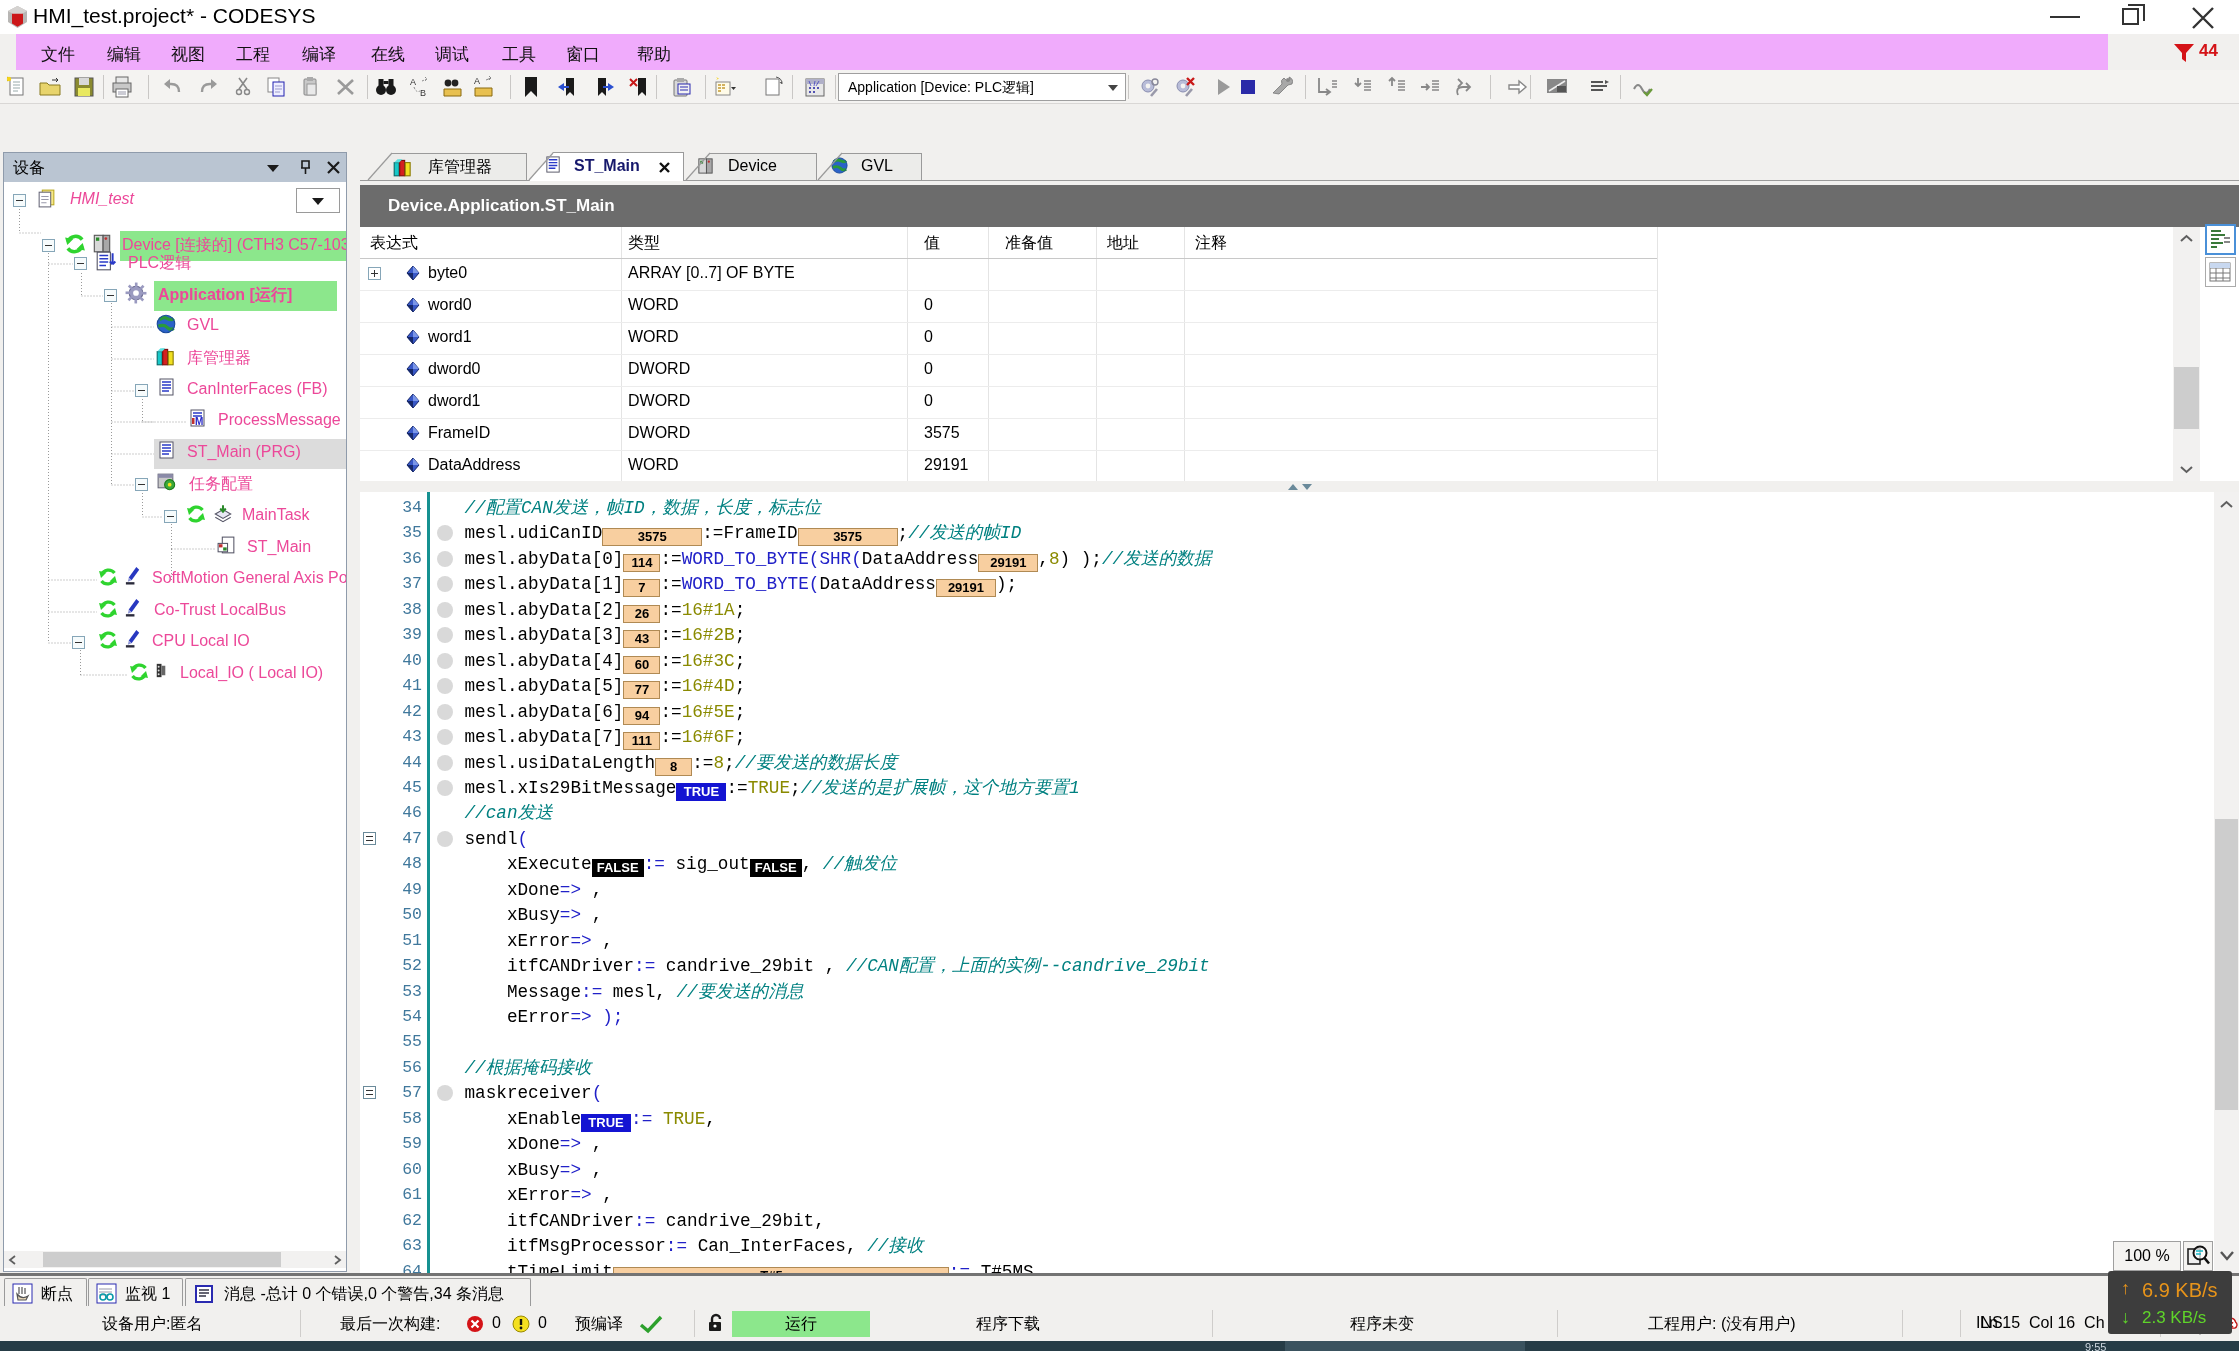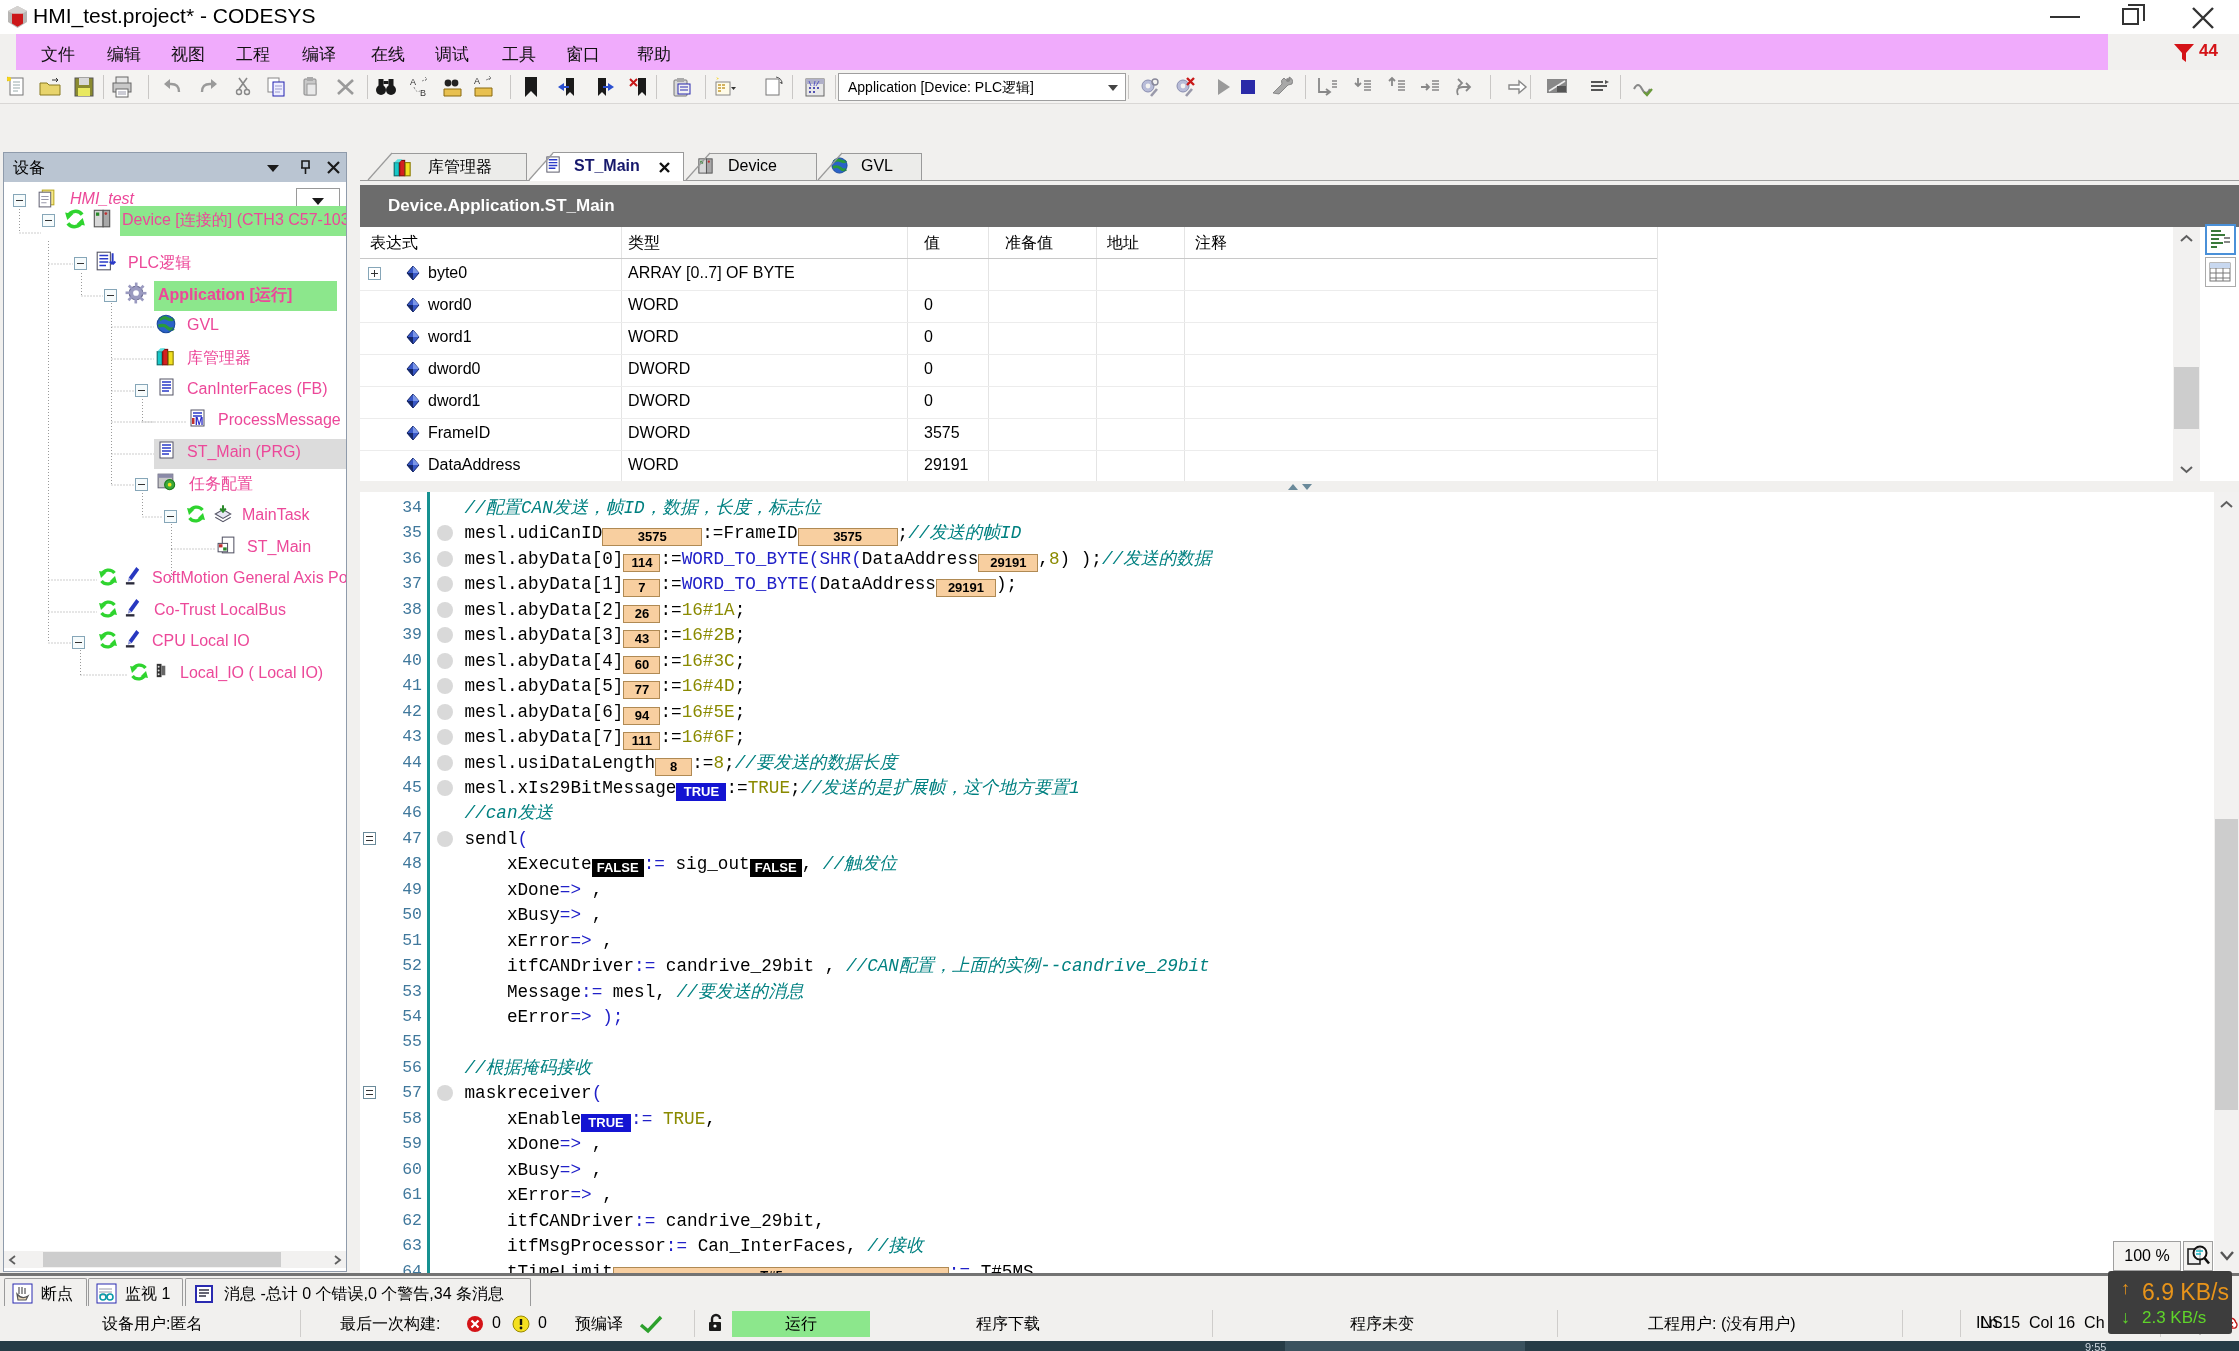--- a/index.html
+++ b/index.html
@@ -305,21 +305,21 @@
           <rect x="3" y="4" width="11" height="14" fill="#fff" stroke="#667"></rect>
           <path d="M5 8h7M5 11h7M5 14h5" stroke="#99a"></path>
         </svg>
         <span class="lbl" style="position:absolute;left:66px;font-style:italic">HMI_test</span>
         <div style="position:absolute;left:292px;top:2px;width:44px;height:25px;background:#fff;border:1px solid #9a9a9a">
           <svg style="position:absolute;left:14px;top:8px" width="14" height="9" viewBox="0 0 14 9">
             <path d="M1 1 L7 8 L13 1 Z" fill="#1a1a1a"></path>
           </svg>
         </div>
       </div>
-<div class="trow" style="left:0;top:24px;width:342px">
+<div class="trow" style="left:0;top:49px;width:342px">
         <div style="position:absolute;left:116px;top:0;width:226px;height:30px;background:#8ce78c"></div>
         <div class="exp" style="left:38px"></div>
         <svg class="ticon" style="left:60px;top:2px" width="22" height="22" viewBox="0 0 20 20">
           <path d="M16.5 6 A 7.5 7.5 0 0 0 3.5 8" stroke="#2fd42f" stroke-width="3.2" fill="none"></path>
           <path d="M3.5 14 A 7.5 7.5 0 0 0 16.5 12" stroke="#2fd42f" stroke-width="3.2" fill="none"></path>
           <path d="M1 4 L8.5 5.5 L3 11z" fill="#2fd42f"></path>
           <path d="M19 16 L11.5 14.5 L17 9z" fill="#2fd42f"></path>
         </svg>
         <svg class="ticon" style="left:87px;top:1px" width="22" height="22" viewBox="0 0 20 20">
           <rect x="3" y="3" width="8" height="15" fill="#d8d8d8" stroke="#555"></rect>
@@ -774,15 +774,15 @@
       <path d="M5 16 a4.5 4.5 0 0 1 0-9 a6 6 0 0 1 11 2 a4 4 0 0 1 -1 7 z" fill="#fff" stroke="#c01818" stroke-width="1.6"></path>
       <path d="M7 9 l6 6 M13 9 l-6 6" stroke="#c01818" stroke-width="1.6"></path>
     </svg>
 </div>
 <div class="abs taskbar">
     <div style="position:absolute;left:1285px;top:0;width:240px;height:10px;background:#3a525e"></div>
     <div style="position:absolute;left:2085px;top:0;color:#cdd6de;font-size:11px">9:55</div>
   </div>
 <div class="abs kbs">
     <div style="position:absolute;left:13px;top:7px;color:#e8941a;font-size:18px">↑</div>
-    <div style="position:absolute;left:34px;top:8px;color:#e8941a;font-size:23px">6.9 KB/s</div>
+    <div style="position:absolute;left:34px;top:8px;color:#e8941a;font-size:20px">6.9 KB/s</div>
     <div style="position:absolute;left:13px;top:36px;color:#5fd42a;font-size:18px">↓</div>
     <div style="position:absolute;left:34px;top:37px;color:#5fd42a;font-size:17px">2.3 KB/s</div>
   </div>
 </body></html>

